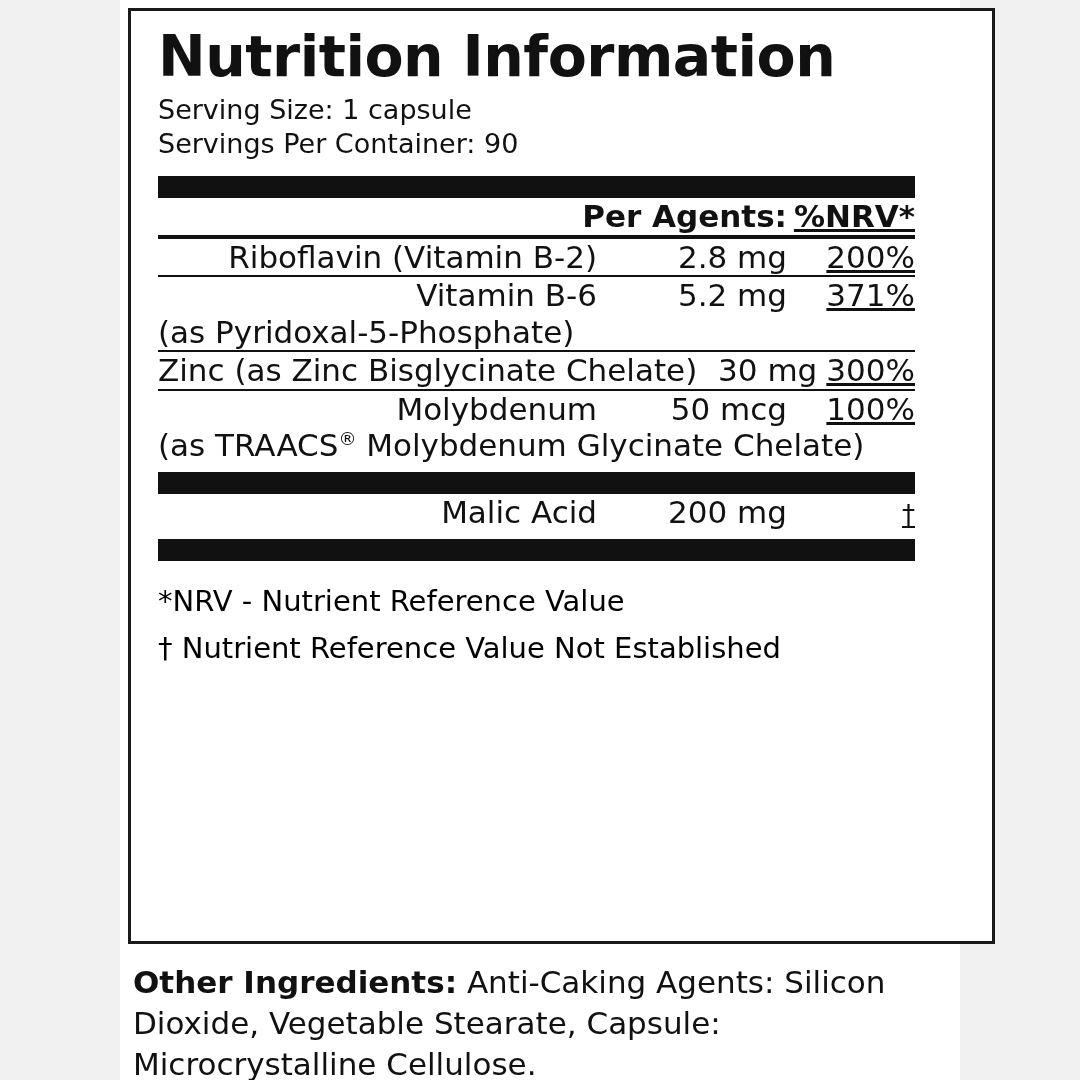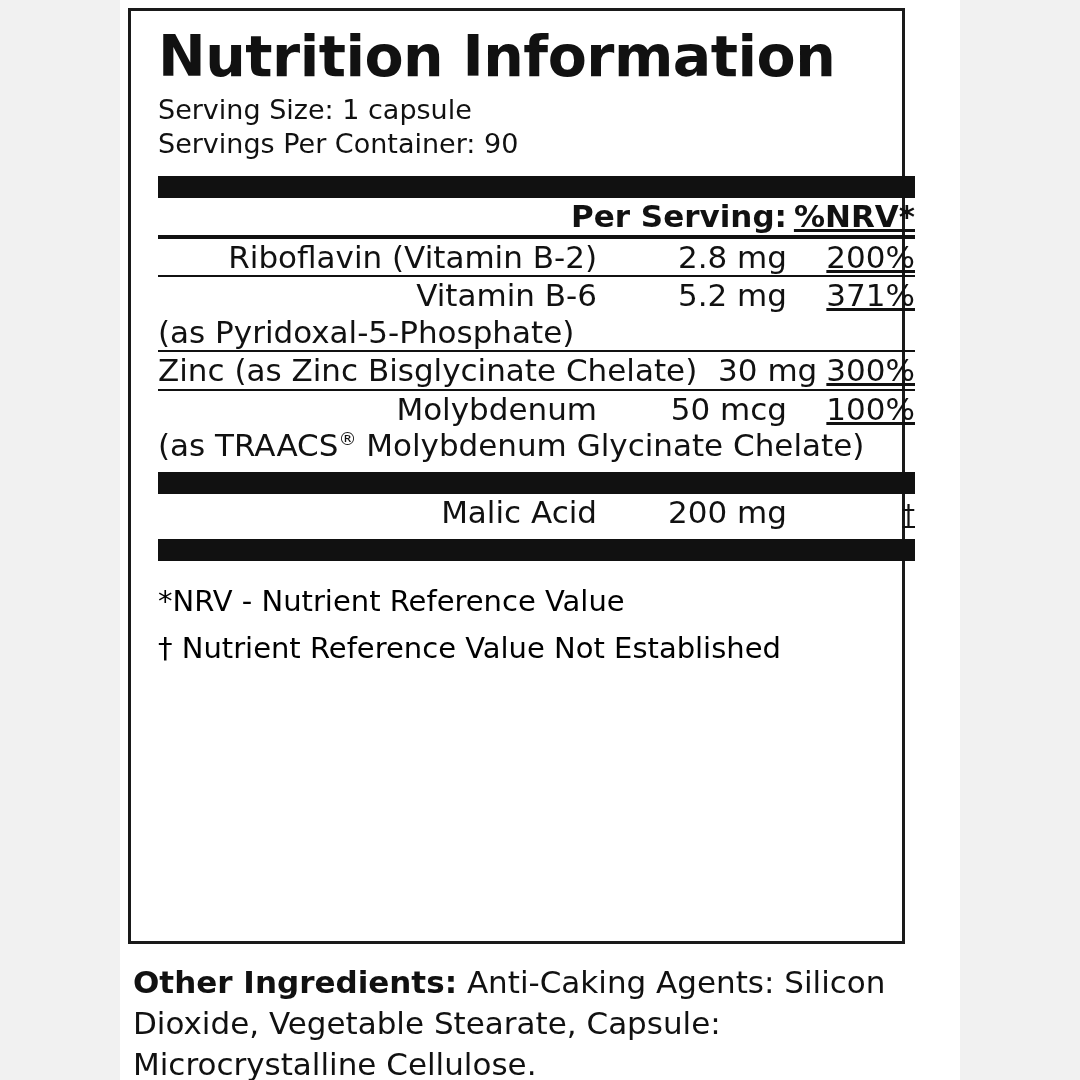--- a/index.html
+++ b/index.html
@@ -24,21 +24,21 @@
     left: 120px;
     top: 0;
     width: 840px;
     height: 1080px;
     background: #ffffff;
   }
   .panel {
     position: absolute;
     left: 128px;
     top: 8px;
-    width: 777px;
+    width: 867px;
     height: 936px;
     border: 3px solid #1a1a1a;
     box-sizing: border-box;
     background: #ffffff;
   }
   .panel-inner {
     position: absolute;
     left: 27px;
     top: 16px;
     width: 757px;
@@ -159,21 +159,21 @@
 
       <div class="serving-line">Serving Size: 1 capsule</div>
       <div class="serving-line">Servings Per Container: 90</div>
 
       <div class="bar-thick"></div>
 
       <table class="nut">
         <tbody>
             <tr class="hdr">
           <td class="name"></td>
-          <td class="amt">Per Serving:</td>
+          <td class="amt">Per Agents:</td>
           <td class="nrv">%NRV*</td>
         </tr>
       </tbody>
         </table>
 
       <div class="rule-med"></div>
 
       <table class="nut">
         <tbody>
             <tr class="row">

